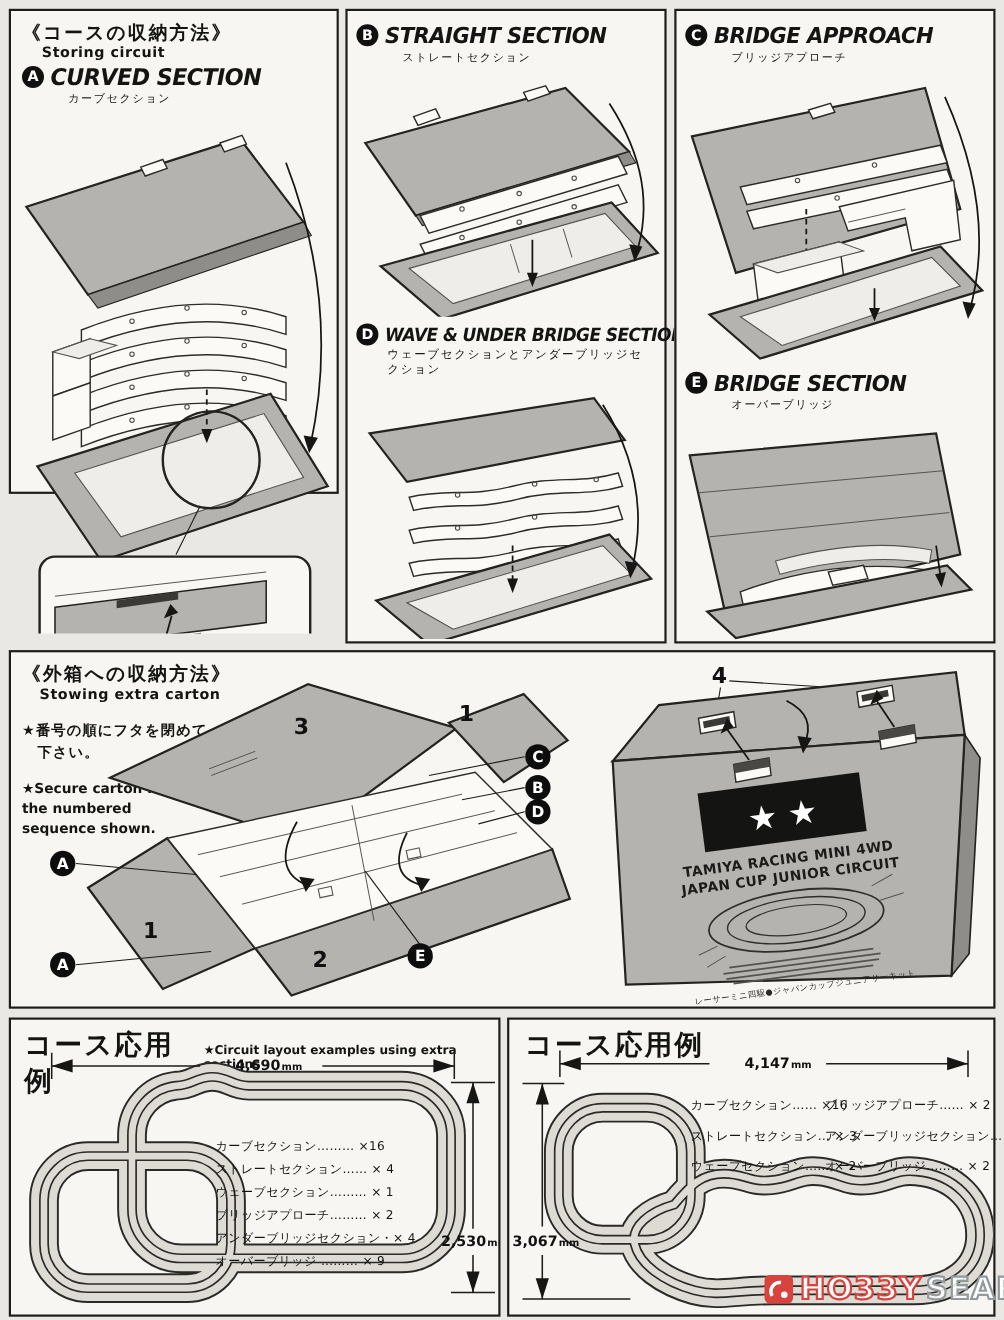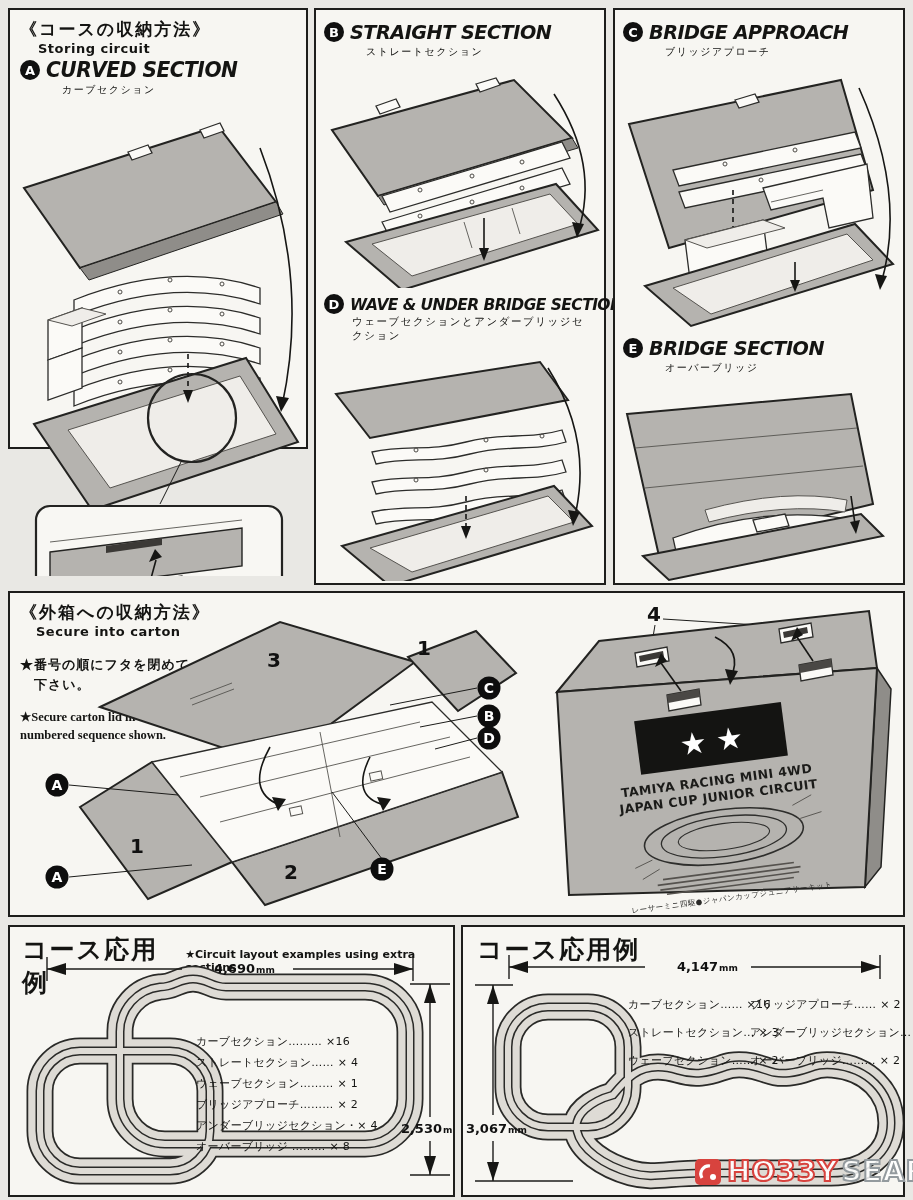--- a/index.html
+++ b/index.html
@@ -40,21 +40,21 @@
   .l4{fill:none;stroke:#dedbd5;stroke-width:6;}
   .dim{stroke:#1c1c1a;stroke-width:1.4;fill:none;}
   .dimlabel{font-size:13px;font-weight:bold;fill:#111;}
   .dimunit{font-size:9px;font-weight:bold;fill:#111;}
   .parts{position:absolute;font-size:11px;letter-spacing:.3px;z-index:5;}
   .parts div{line-height:21px;white-space:nowrap;}
   .parts.col div{line-height:28px;}
   .bottitle{display:flex;align-items:baseline;gap:10px;}
   .bottitle .jp{font-size:25px;font-weight:bold;letter-spacing:2px;}
   .bottitle .en{font-size:11px;font-weight:bold;}
-  .notes{position:absolute;left:10px;font-family:Liberation Serif, serif;}
+  .notes{position:absolute;left:10px;}
   .notejp{font-size:13px;font-weight:bold;letter-spacing:1px;line-height:1.5;}
   .noteen{font-size:12.5px;font-weight:bold;width:150px;line-height:1.45;margin-top:14px;}
   .watermark{position:absolute;left:694px;top:1155px;z-index:40;display:flex;align-items:center;gap:5px;}
   .wm1{font-size:28px;font-weight:800;letter-spacing:1px;color:rgba(255,255,255,.92);
        -webkit-text-stroke:2px #d8433e;}
   .wm2{font-size:28px;font-weight:800;letter-spacing:1px;color:rgba(255,255,255,.85);
        -webkit-text-stroke:2px #939a9e;margin-left:-2px;}
   text{font-family:"DejaVu Sans","Liberation Sans",sans-serif;}
   .brand{font-size:12.5px;font-weight:bold;fill:#1b1b19;text-anchor:middle;letter-spacing:.4px;}
   .tinyfoot{font-size:7.5px;fill:#2a2a28;text-anchor:middle;letter-spacing:.5px;}
@@ -246,21 +246,21 @@
     <polygon class="wht" points="138,134 170,128 174,140 142,146"></polygon>
     <polygon class="lid" points="28,170 246,128 268,150 54,194"></polygon>
     <line class="arr" x1="236" y1="110" x2="240" y2="138"></line>
     <polygon class="head" points="235,136 245,134 241,148"></polygon>
   </svg>
 </div>
 
 <div class="panel" style="left:8px;top:591px;width:897px;height:326px;">
   <div style="padding:8px 0 0 10px;">
     <div class="jptitle">《外箱への収納方法》</div>
-    <div class="entitle" style="margin-left:16px;">Secure into carton</div>
+    <div class="entitle" style="margin-left:16px;">Stowing extra carton</div>
   </div>
   <div class="notes" style="top:62px;">
     <div class="notejp">★番号の順にフタを閉めて</div>
     <div class="notejp" style="margin-left:14px;">下さい。</div>
     <div class="noteen">★Secure carton lid in the numbered sequence shown.</div>
   </div>
 
   <svg width="480" height="300" viewBox="0 0 480 300" style="position:absolute;left:30px;top:14px;">
 
     <polygon class="lid" points="60,100 240,15 375,55 235,158"></polygon>
@@ -410,21 +410,21 @@
       <text class="dimlabel" x="432" y="206" text-anchor="end">2,530</text>
       <text class="dimunit" x="433" y="206" text-anchor="start">mm</text>
     </g>
   </svg>
   <div class="parts" style="left:158px;top:104px;margin-left:28px;">
     <div>カーブセクション……… ×16</div>
     <div>ストレートセクション…… × 4</div>
     <div>ウェーブセクション……… × 1</div>
     <div>ブリッジアプローチ……… × 2</div>
     <div>アンダーブリッジセクション・× 4</div>
-    <div>オーバーブリッジ ……… × 8</div>
+    <div>オーバーブリッジ ……… × 9</div>
   </div>
 </div>
 
 <div class="panel" style="left:461px;top:925px;width:444px;height:272px;">
   <div class="bottitle" style="padding:6px 0 0 14px;">
     <span class="jp">コース応用例</span>
   </div>
   <svg width="440" height="268" viewBox="0 0 440 268" style="position:absolute;left:0;top:0;">
     <g>
       <path class="l1" d="M85,80 L125,80 A40,40 0 0 1 165,120 L165,160 A40,40 0 0 1 125,200 L85,200 A40,40 0 0 1 45,160 L45,120 A40,40 0 0 1 85,80 Z M150,168 C165,150 175,140 195,140 C215,140 218,148 238,146 C258,144 262,136 282,138 C302,140 306,148 326,146 C346,144 350,136 370,138 C405,141 428,165 428,196 C428,227 402,246 368,246 L240,246 C205,246 190,252 168,246 C140,238 118,222 114,204 C110,188 128,174 150,168 Z"></path>

